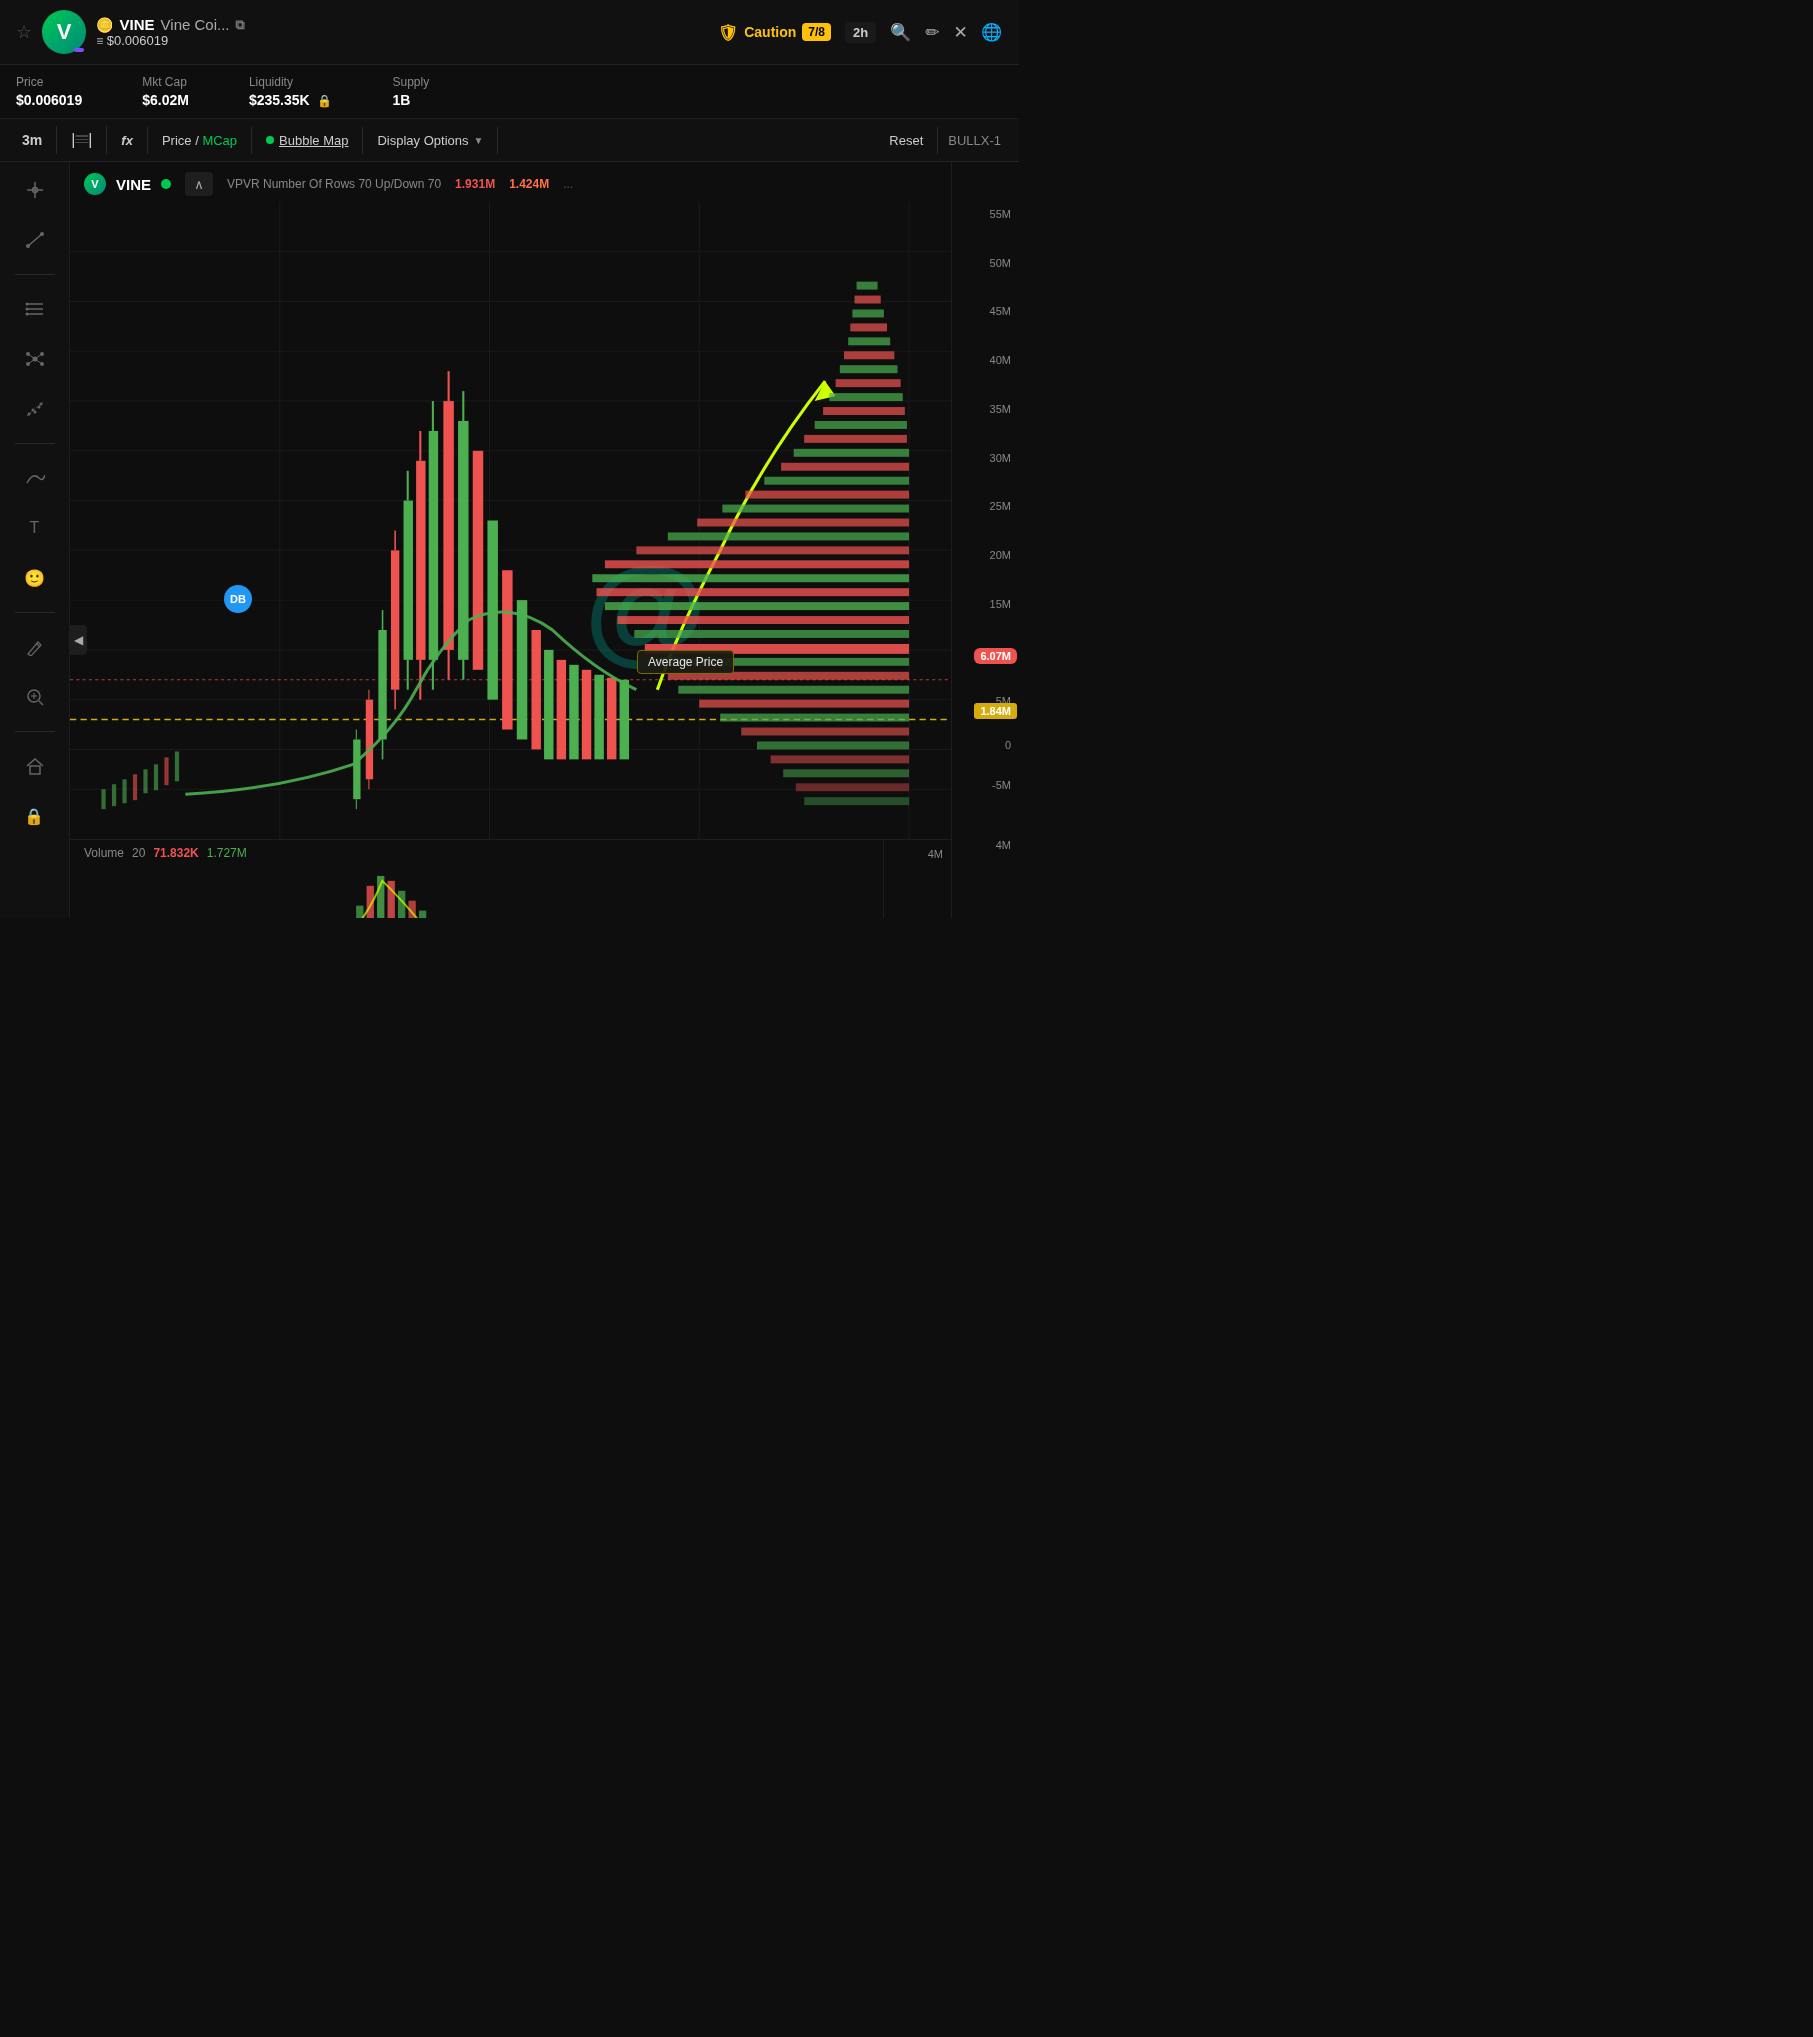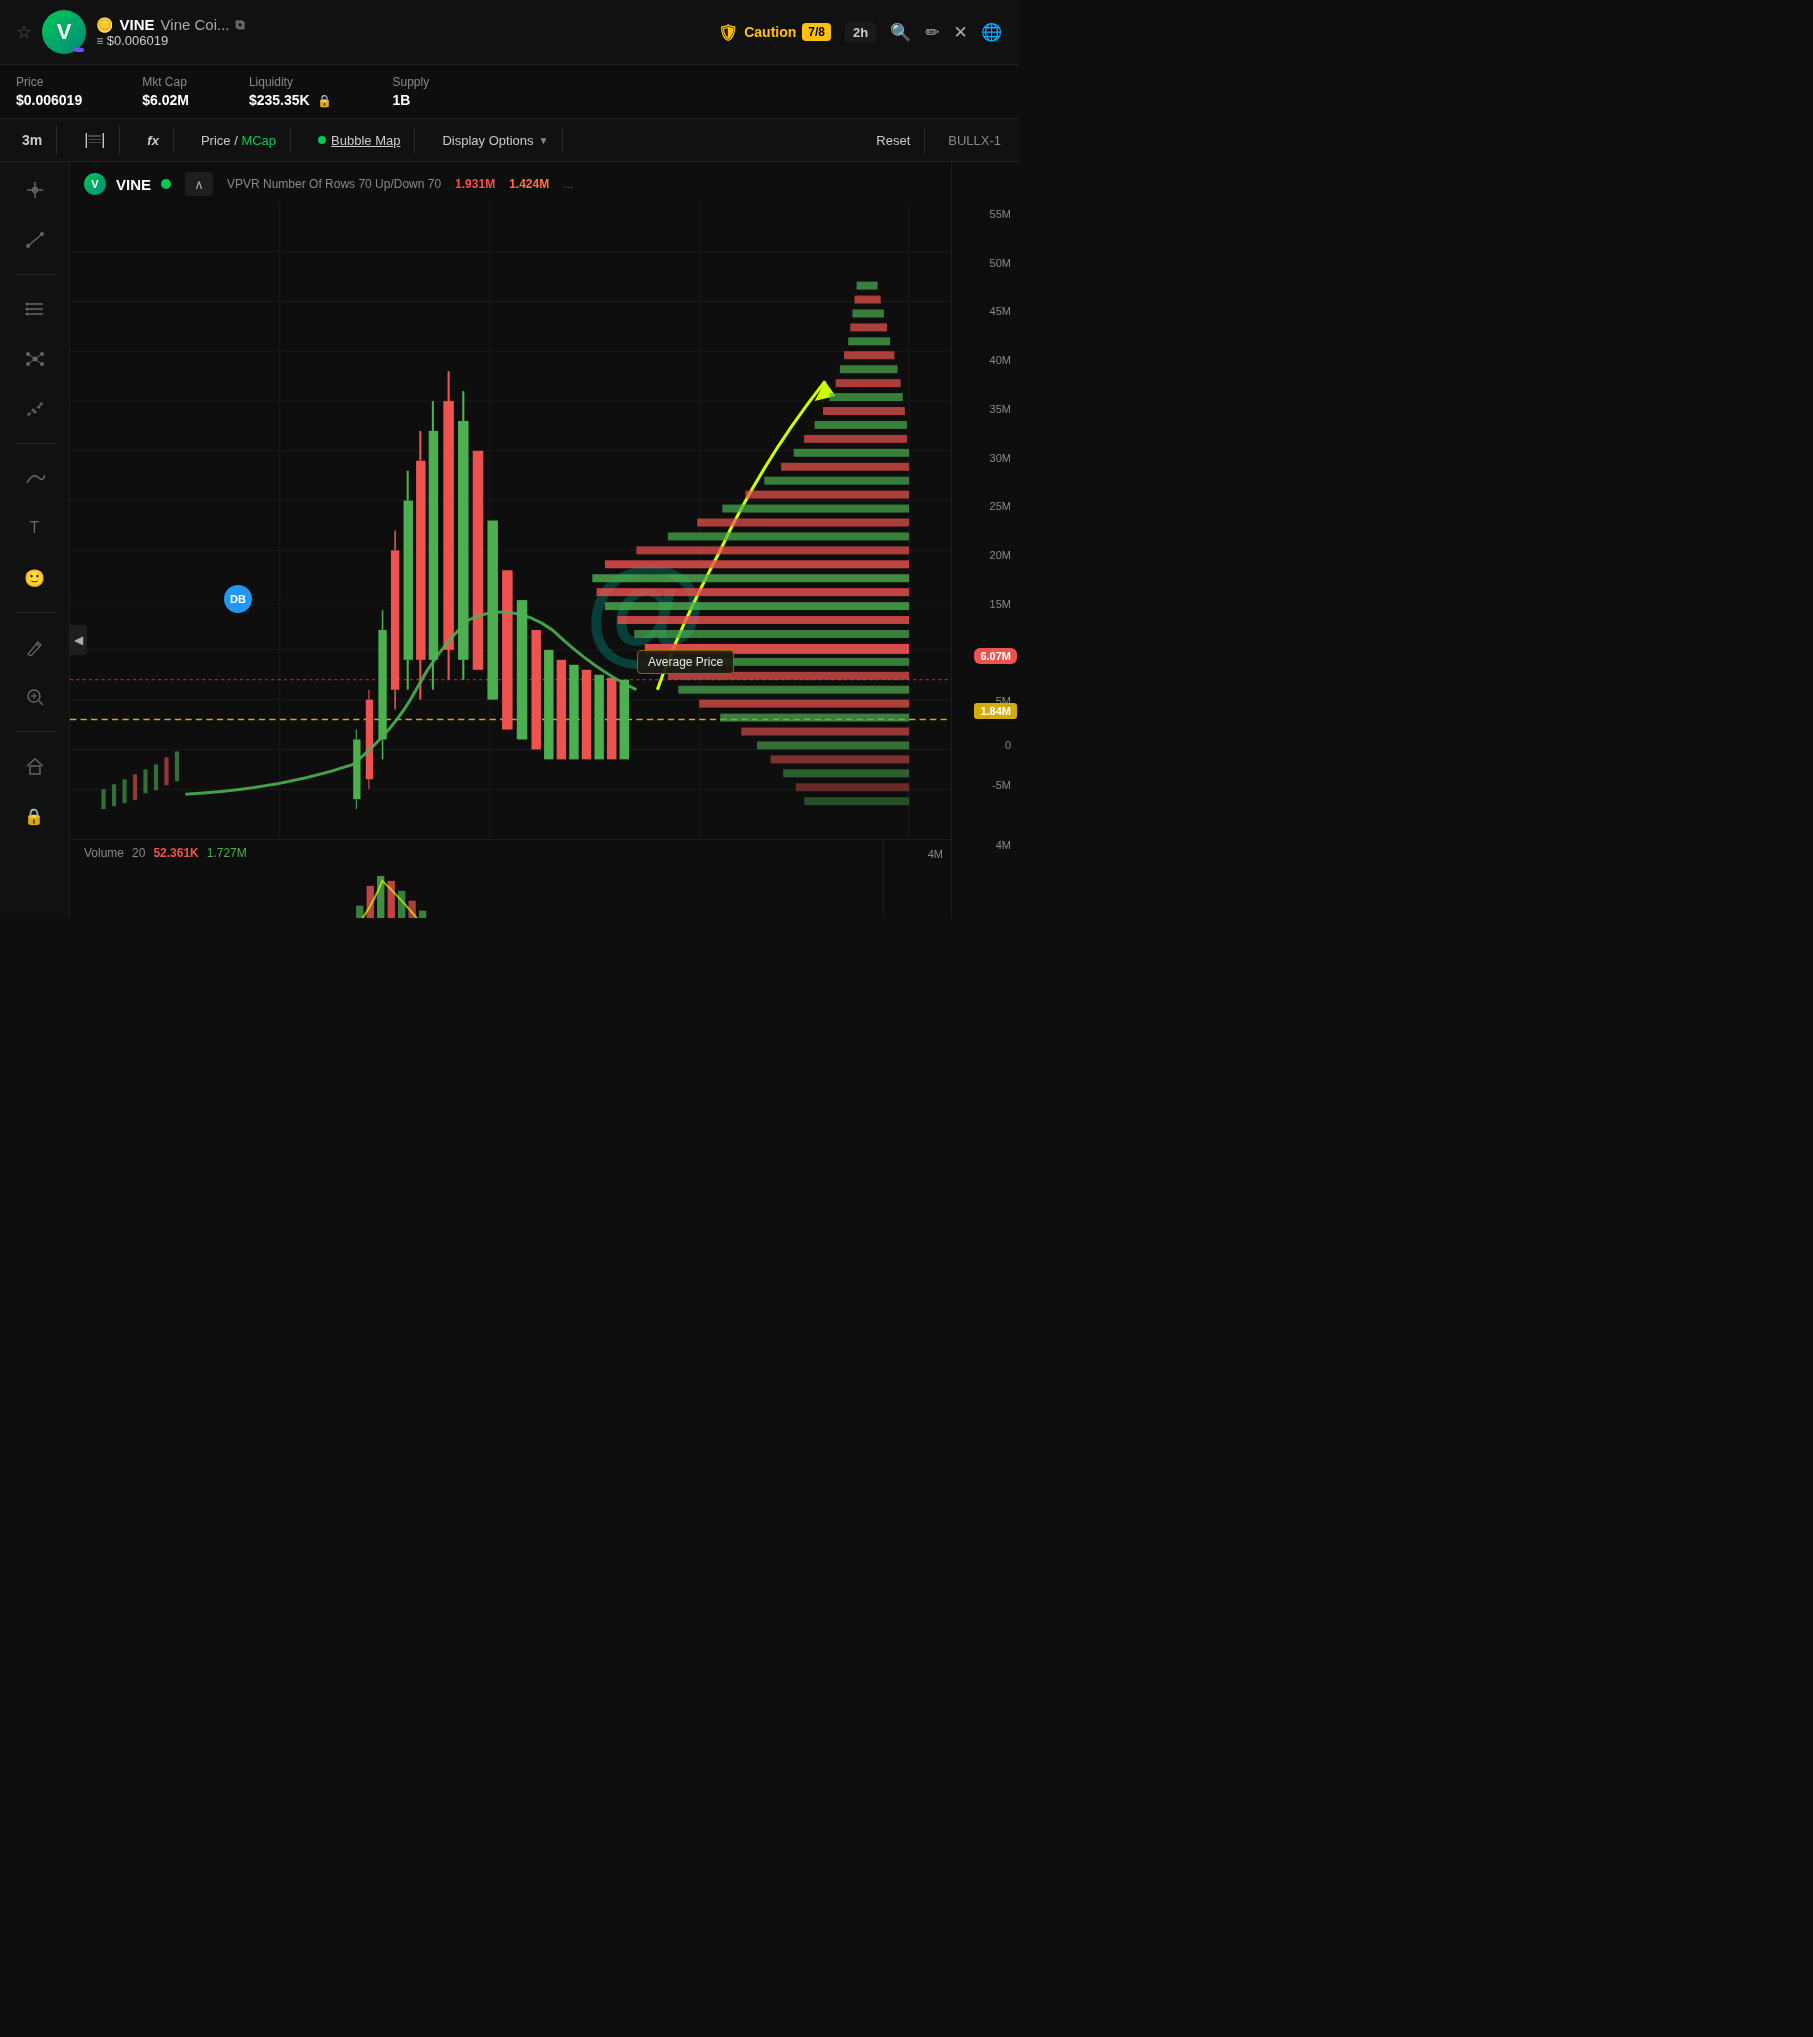--- a/index.html
+++ b/index.html
@@ -85,21 +85,21 @@
     .stat-value { font-size: 14px; font-weight: 600; color: #fff; }
     .stat-value .lock-icon { font-size: 12px; color: #00c853; margin-left: 4px; }
 
     
     .toolbar {
       display: flex;
       align-items: center;
       padding: 6px 8px;
       background: #111;
       border-bottom: 1px solid #222;
-      gap: 13px;
+      gap: 0;
     }
     .toolbar-item {
       padding: 6px 14px;
       font-size: 13px;
       color: #ccc;
       cursor: pointer;
       border-right: 1px solid #2a2a2a;
       white-space: nowrap;
     }
     .toolbar-item:first-child { font-size: 14px; font-weight: 600; }
@@ -630,21 +630,21 @@
         <span>Average Price</span>
       </div>
 
     </div>
 
     <div class="volume-section">
       <div class="volume-main">
         <div class="volume-header">
           <span>Volume</span>
           <span>20</span>
-          <span class="vol-red">52.361K</span>
+          <span class="vol-red">71.832K</span>
           <span class="vol-green">1.727M</span>
         </div>
         
         <svg width="100%" height="109" viewBox="0 0 750 110" preserveAspectRatio="none">
 
           <rect x="10" y="100" width="5" height="8" fill="#4caf50" opacity="0.6"></rect>
           <rect x="18" y="98" width="5" height="10" fill="#ef5350" opacity="0.6"></rect>
           <rect x="26" y="96" width="5" height="12" fill="#4caf50" opacity="0.6"></rect>
           <rect x="34" y="94" width="5" height="14" fill="#ef5350" opacity="0.6"></rect>
           <rect x="42" y="92" width="5" height="16" fill="#4caf50" opacity="0.6"></rect>

